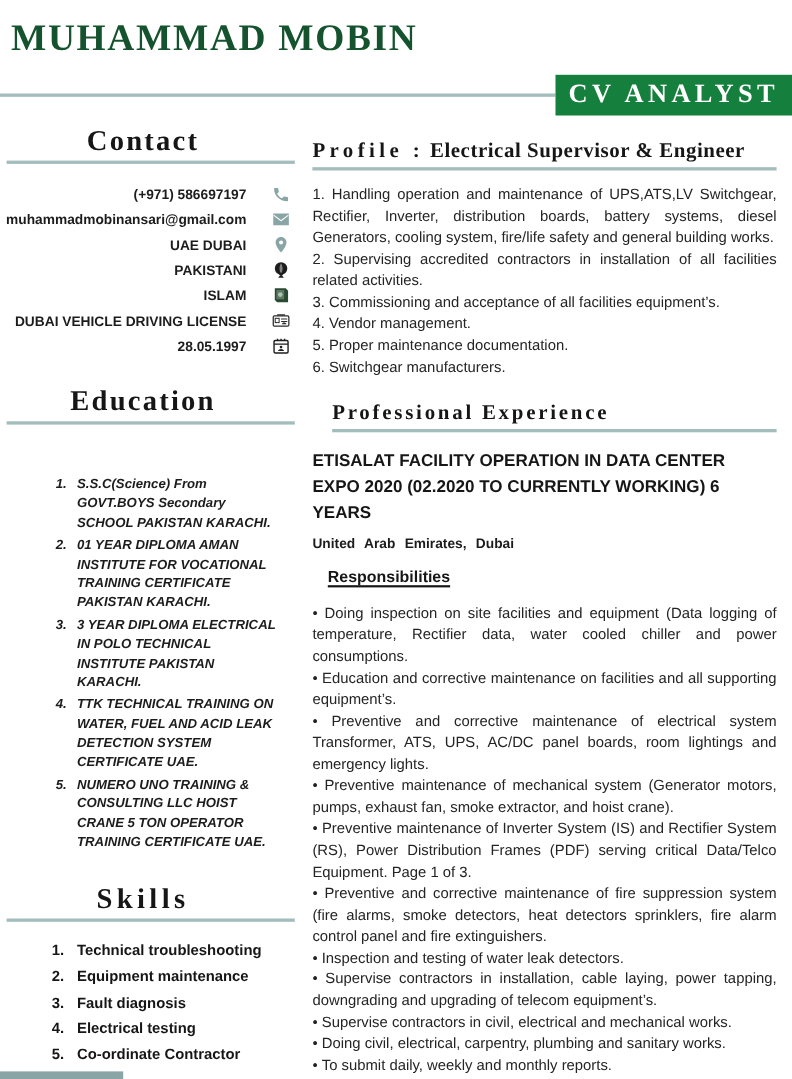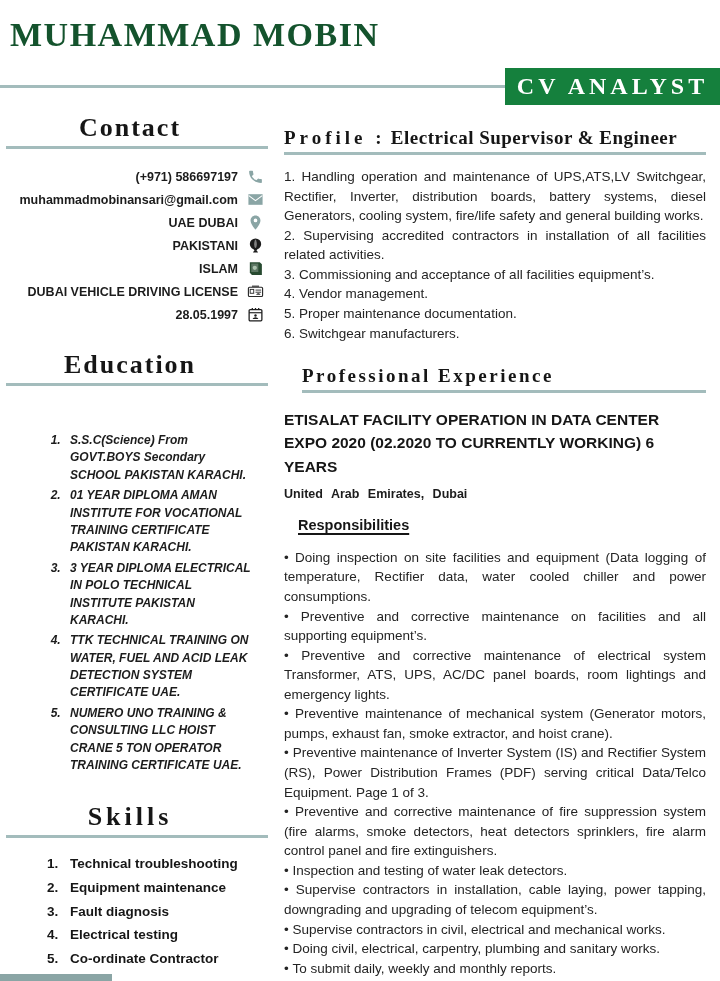--- a/index.html
+++ b/index.html
@@ -32,21 +32,21 @@
   }
   .left-head{font-size:26px;text-align:center;padding-right:14px;letter-spacing:2px;}
   .skills-head,.lang-head{letter-spacing:4px;}
   .right-head{font-size:19px;letter-spacing:0.5px;}
   .profile-label{letter-spacing:4px;}
   .exp-head{letter-spacing:2.5px;}
   
   .contact-list{margin-top:16px;}
   .contact-row{
     display:flex;align-items:center;justify-content:flex-end;
-    gap:9px;height:23px;padding-right:4px;
+    gap:23px;height:23px;padding-right:4px;
   }
   .contact-text{font-weight:bold;font-size:12.5px;color:#1c1c1c;text-align:right;white-space:nowrap;}
   .cicon{width:17px;height:17px;flex:none;display:block;}
   
   .edu-list{
     margin:46px 0 0 0;padding-left:58px;padding-right:12px;
     font-style:italic;font-weight:bold;font-size:12px;line-height:1.45;color:#1c1c1c;
   }
   .edu-list li{margin-bottom:3px;padding-left:6px;}
   
@@ -200,21 +200,21 @@
 
       <div class="job-title">ETISALAT FACILITY OPERATION IN DATA CENTER EXPO 2020 (02.2020 TO CURRENTLY WORKING) 6 YEARS</div>
       <div class="job-location">United Arab Emirates, Dubai</div>
 
       <div>
         <span class="resp-head">Responsibilities</span>
       </div>
 
       <ul class="resp-list">
           <li>Doing inspection on site facilities and equipment (Data logging       of temperature, Rectifier data, water cooled chiller and power       consumptions.</li>
-          <li>Preventive and corrective maintenance on facilities and all supporting  equipment’s.</li>
+          <li>Education and corrective maintenance on facilities and all supporting  equipment’s.</li>
           <li>Preventive and corrective maintenance of electrical system Transformer, ATS, UPS, AC/DC panel boards, room lightings and emergency lights.</li>
           <li>Preventive maintenance of mechanical system (Generator motors, pumps, exhaust fan, smoke extractor, and hoist crane).</li>
           <li>Preventive maintenance of Inverter System (IS) and Rectifier System (RS), Power Distribution Frames (PDF) serving critical Data/Telco Equipment. Page 1 of 3.</li>
           <li>Preventive and corrective maintenance of fire suppression system (fire alarms, smoke detectors, heat detectors sprinklers, fire alarm control panel and fire extinguishers.</li>
           <li>Inspection and testing of water leak detectors.</li>
           <li>Supervise contractors in installation, cable laying, power tapping, downgrading and upgrading of telecom equipment’s.</li>
           <li>Supervise contractors in civil, electrical and mechanical works.</li>
           <li>Doing civil, electrical, carpentry, plumbing and sanitary works.</li>
           <li>To submit daily, weekly and monthly reports.</li>
         </ul>

